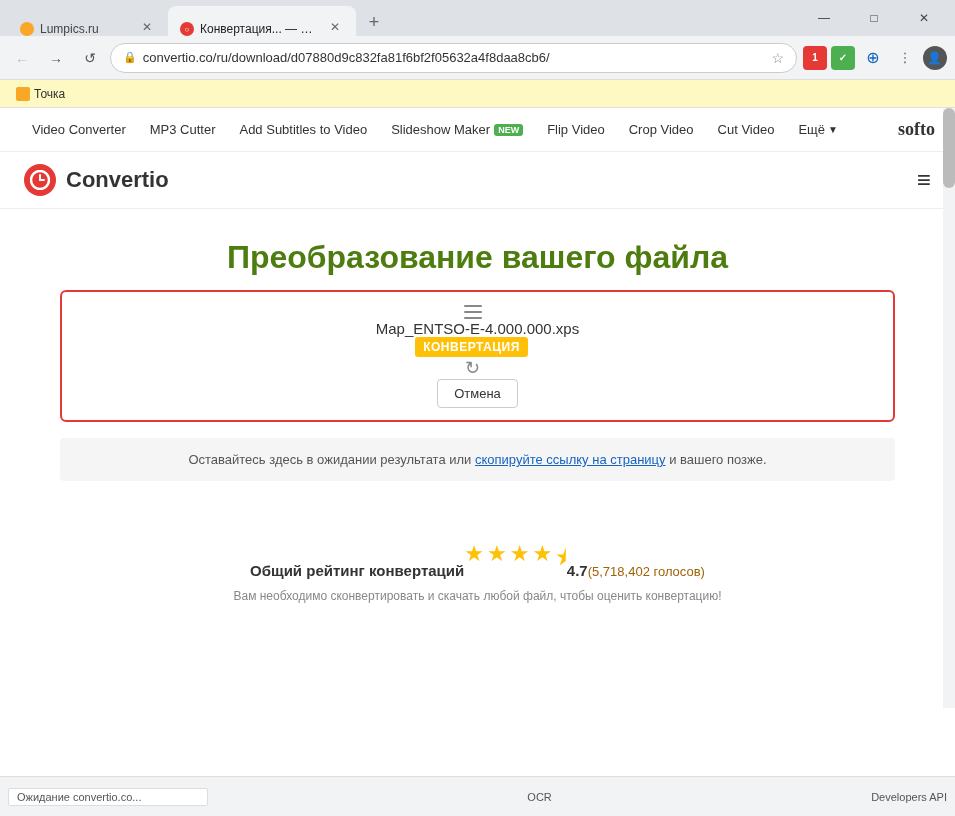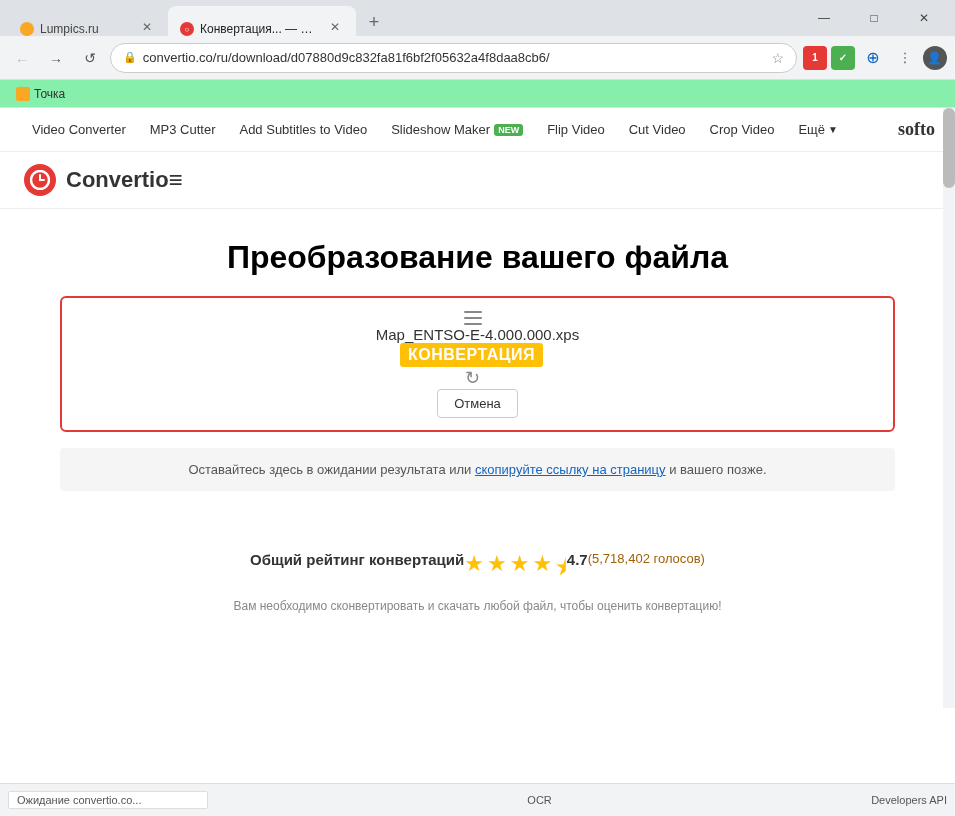--- a/index.html
+++ b/index.html
@@ -146,21 +146,21 @@
       display: flex;
       align-items: center;
       justify-content: center;
       font-size: 10px;
       font-weight: bold;
       color: #fff;
     }
 
     
     .bookmarks-bar {
-      background: #86efac;
+      background: #fef9c3;
       padding: 2px 8px;
       display: flex;
       align-items: center;
       height: 28px;
       border-bottom: 1px solid #e0e0e0;
     }
     .bookmark-item {
       display: flex;
       align-items: center;
       gap: 4px;
@@ -212,21 +212,21 @@
       font-size: 18px;
       font-weight: bold;
       color: #333;
       font-family: Georgia, serif;
     }
 
     
     .logo-bar {
       display: flex;
       align-items: center;
-      justify-content: flex-start;
+      justify-content: space-between;
       padding: 12px 24px;
       border-bottom: 1px solid #eee;
     }
     .logo-area {
       display: flex;
       align-items: center;
       gap: 10px;
     }
     .logo-circle {
       width: 32px;
@@ -251,23 +251,23 @@
       cursor: pointer;
     }
 
     
     .main-content {
       padding: 30px 60px 20px;
       text-align: center;
     }
     .main-title {
       font-size: 32px;
-      color: #000000;
-      font-weight: bold;
-      margin-bottom: 20px;
+      color: #4d7c0f;
+      font-weight: bold;
+      margin-bottom: 14px;
     }
     .main-subtitle {
       font-size: 14px;
       color: #1565c0;
       margin-bottom: 30px;
     }
 
     
     .conversion-box {
       border: 2px solid #e53935;
@@ -289,21 +289,21 @@
     }
     .file-name {
       font-size: 15px;
       color: #333;
       flex: 1;
       text-align: left;
     }
     .conv-badge {
       background: #ffc107;
       color: #fff;
-      font-size: 16px;
+      font-size: 12px;
       font-weight: bold;
       padding: 3px 8px;
       border-radius: 3px;
       margin-right: 12px;
       letter-spacing: 0.5px;
     }
     .refresh-btn {
       color: #888;
       font-size: 18px;
       cursor: pointer;
@@ -335,21 +335,21 @@
     }
 
     
     .rating-section {
       margin-top: 40px;
       padding-top: 20px;
       text-align: center;
     }
     .rating-row {
       display: flex;
-      align-items: flex-start;
+      align-items: flex-end;
       justify-content: center;
       margin-bottom: 10px;
     }
     .rating-label {
       font-size: 15px;
       font-weight: bold;
       color: #333;
     }
     .stars {
       display: flex;
@@ -377,21 +377,21 @@
     
     .status-bar {
       position: fixed;
       bottom: 0;
       left: 0;
       width: 100%;
       background: #f1f3f4;
       border-top: 1px solid #ddd;
       display: flex;
       align-items: center;
-      height: 33px;
+      height: 40px;
       padding: 0 8px;
       font-size: 11px;
       color: #555;
       gap: 20px;
     }
     .status-url {
       background: #fff;
       border: 1px solid #ddd;
       padding: 2px 8px;
       border-radius: 2px;
@@ -486,24 +486,24 @@
       <span>Add Subtitles to Video</span>
     </div>
     <div class="nav-item">
       <span>Slideshow Maker</span>
       <span class="nav-badge">NEW</span>
     </div>
     <div class="nav-item">
       <span>Flip Video</span>
     </div>
     <div class="nav-item">
+      <span>Crop Video</span>
+    </div>
+    <div class="nav-item">
       <span>Cut Video</span>
-    </div>
-    <div class="nav-item">
-      <span>Crop Video</span>
     </div>
     <div class="nav-item nav-more">
       <span>Ещё</span>
       <span style="font-size:10px;">▼</span>
     </div>
     <div class="nav-spacer"></div>
     <div class="softo-logo">softo</div>
   </div>
 
   <div class="logo-bar">

